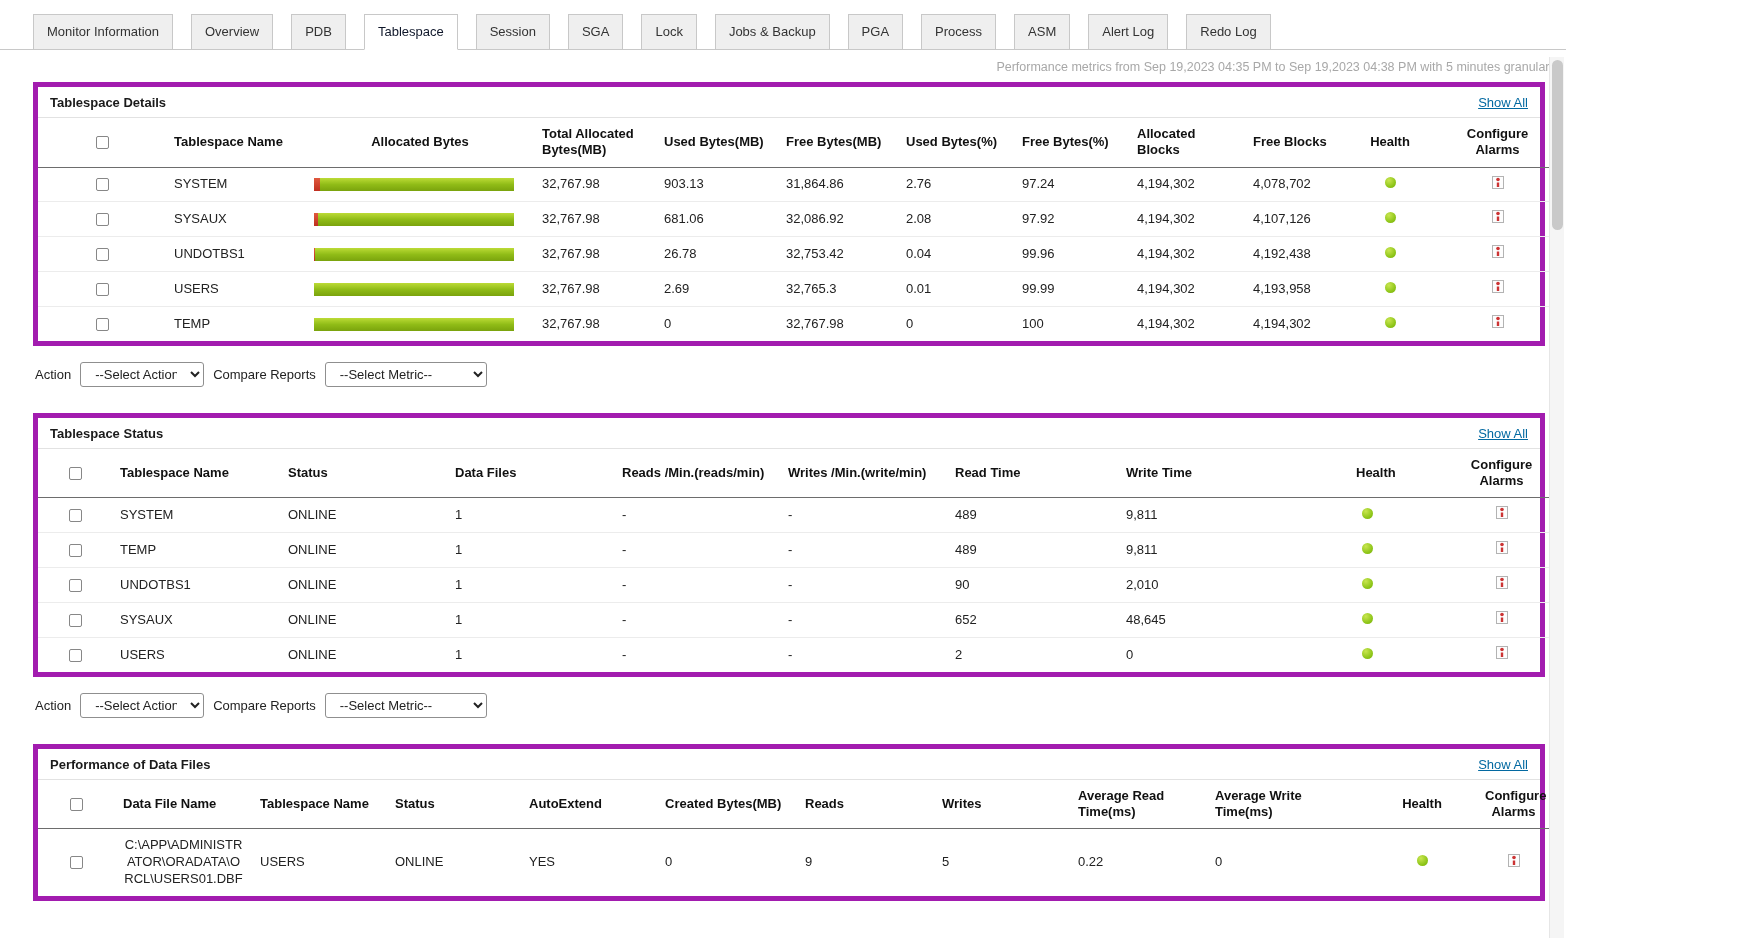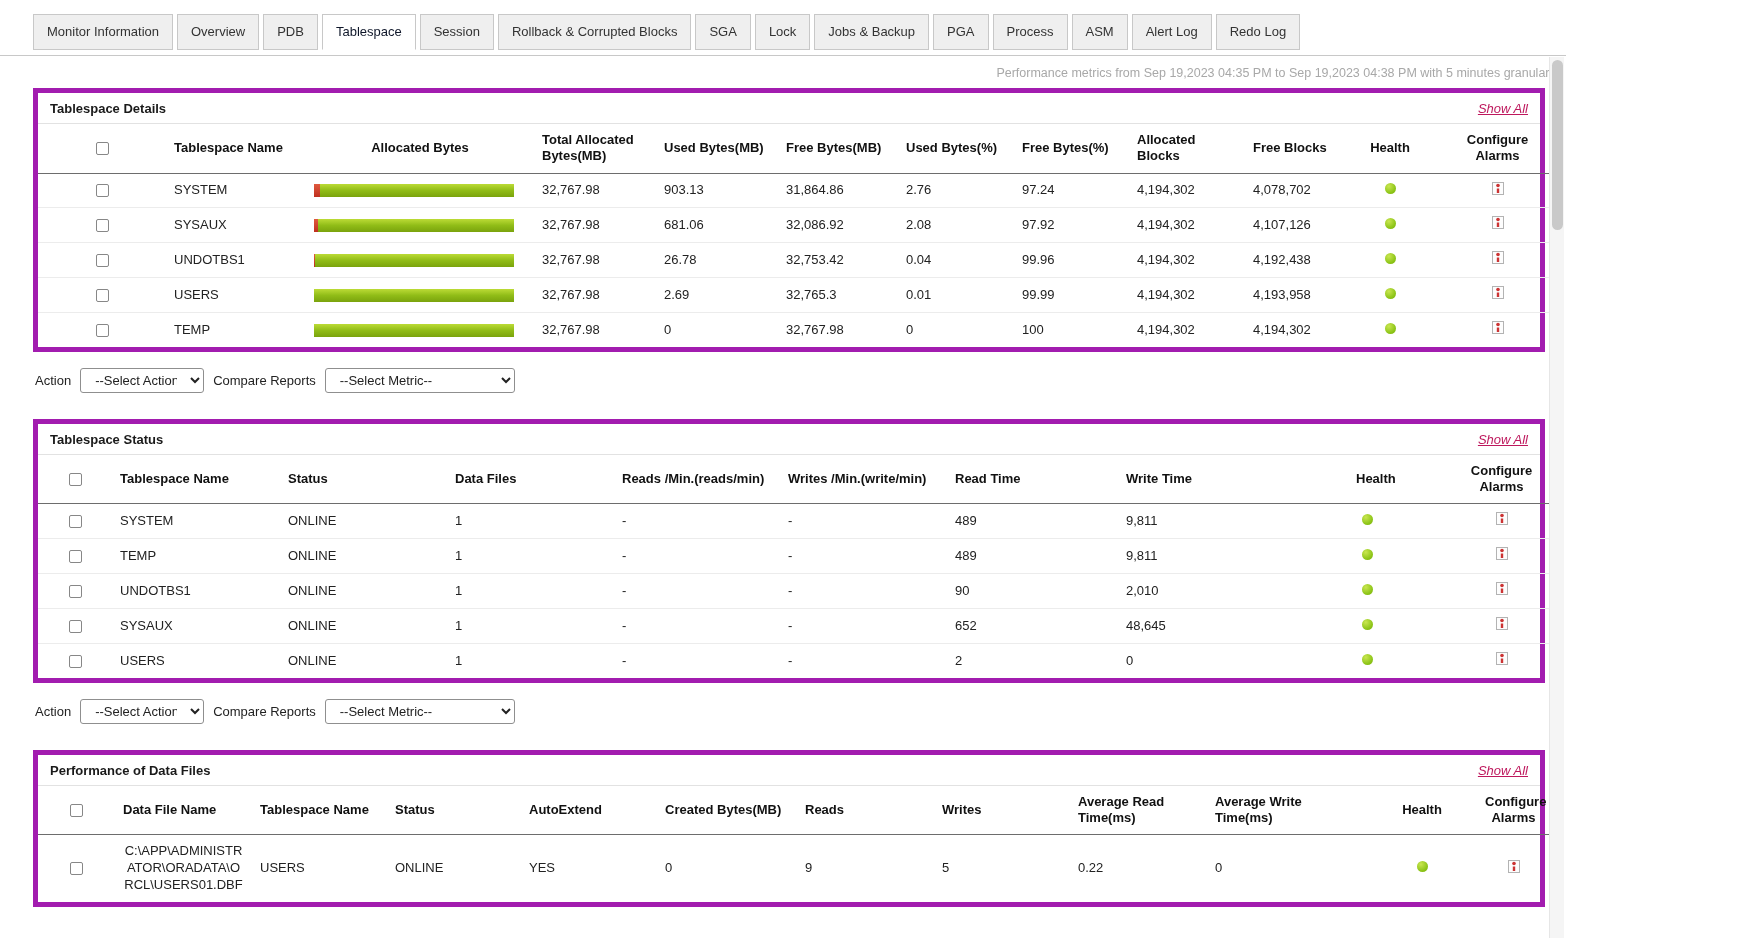--- a/index.html
+++ b/index.html
@@ -1,31 +1,31 @@
 <!DOCTYPE html>
 <html><head>
 <meta charset="utf-8">
 <style>
   * { margin:0; padding:0; box-sizing:border-box; }
   html,body { width:1755px; height:938px; background:#fff; font-family:"Liberation Sans", sans-serif; overflow:hidden; }
   .page { position:relative; width:1566px; height:938px; overflow:hidden; background:#fff; }
 
   
-  .tabbar { display:flex; gap:4px; padding:14px 0 6px 33px; border-bottom:1px solid #c8c8c8; }
+  .tabbar { display:flex; gap:18px; padding:14px 0 0 33px; border-bottom:1px solid #c8c8c8; }
   .tab { padding:9px 13px 10px; background:#efefef; border:1px solid #c8c8c8; margin-bottom:-1px;
          font-size:13px; color:#333; white-space:nowrap; cursor:pointer; }
   .tab.active { background:#fff; border-bottom:1px solid #fff; color:#0f172a; }
 
   .note { text-align:right; color:#a8a8a8; font-size:12.5px; padding:10px 4px 8px 0; }
 
   
   .panel { margin:0 21px 16px 33px; border:5px solid #a21caf; background:#fff; }
   .panel-head { display:flex; justify-content:space-between; align-items:center; padding:8px 12px 7px; border-bottom:1px solid #e2e2e2; }
   .panel-title { font-weight:bold; font-size:13px; color:#1a1a1a; }
-  .show-all { color:#be185d; font-size:13px; text-decoration:underline; cursor:pointer;font-style:italic; }
+  .show-all { color:#0369a1; font-size:13px; text-decoration:underline; cursor:pointer; }
 
   table { border-collapse:collapse; width:100%; table-layout:fixed; font-size:13px; color:#222; }
   th { font-weight:bold; text-align:left; padding:8px; vertical-align:middle; border-bottom:1px solid #6d6d6d; color:#111; line-height:1.25; }
   td { padding:8px; border-bottom:1px solid #ececec; vertical-align:middle; line-height:1.3; }
   tr:last-child td { border-bottom:none; }
   .c-center { text-align:center; }
 
   input[type=checkbox] { appearance:none; -webkit-appearance:none; width:13px; height:13px;
     border:1px solid #878787; border-radius:2px; background:#fff; display:inline-block; vertical-align:middle; cursor:pointer; }
 
@@ -37,41 +37,40 @@
   .dot { display:inline-block; width:11px; height:11px; border-radius:50%;
     background:radial-gradient(circle at 35% 30%, #c9e650, #8cc417 65%, #79ad0c); cursor:pointer; }
 
   .alarm-ic { display:inline-block; cursor:pointer; }
   .alarm-ic svg { display:block; }
 
   .action-row { display:flex; align-items:center; gap:9px; margin:10px 0 26px 35px; font-size:13px; color:#222; }
   select { font-family:inherit; font-size:13px; height:25px; border:1px solid #8f8f8f; border-radius:3px;
     background:#fff; color:#222; padding:0 10px; cursor:pointer; }
   .sel-action { width:124px; }
-  .sel-metric { width:190px; }
+  .sel-metric { width:162px; }
 
   .file-cell { word-break:break-all;text-align:center; }
 
   
   .scrollbar { position:absolute; left:1549px; top:57px; width:15px; height:881px;
     background:#f5f5f5; border-left:1px solid #e6e6e6; }
   .scroll-thumb { position:absolute; left:2px; top:3px; width:11px; height:170px; background:#c9c9c9; border-radius:6px; cursor:pointer; }
 </style>
 </head>
 <body>
 
 <div class="page">
 
   <div class="tabbar">
     <div class="tab">Monitor Information</div>
     <div class="tab">Overview</div>
     <div class="tab">PDB</div>
     <div class="tab active">Tablespace</div>
     <div class="tab">Session</div>
-    <div class="tab">Rollback &amp; Corrupted Blocks</div>
     <div class="tab">SGA</div>
     <div class="tab">Lock</div>
     <div class="tab">Jobs &amp; Backup</div>
     <div class="tab">PGA</div>
     <div class="tab">Process</div>
     <div class="tab">ASM</div>
     <div class="tab">Alert Log</div>
     <div class="tab">Redo Log</div>
   </div>
 

